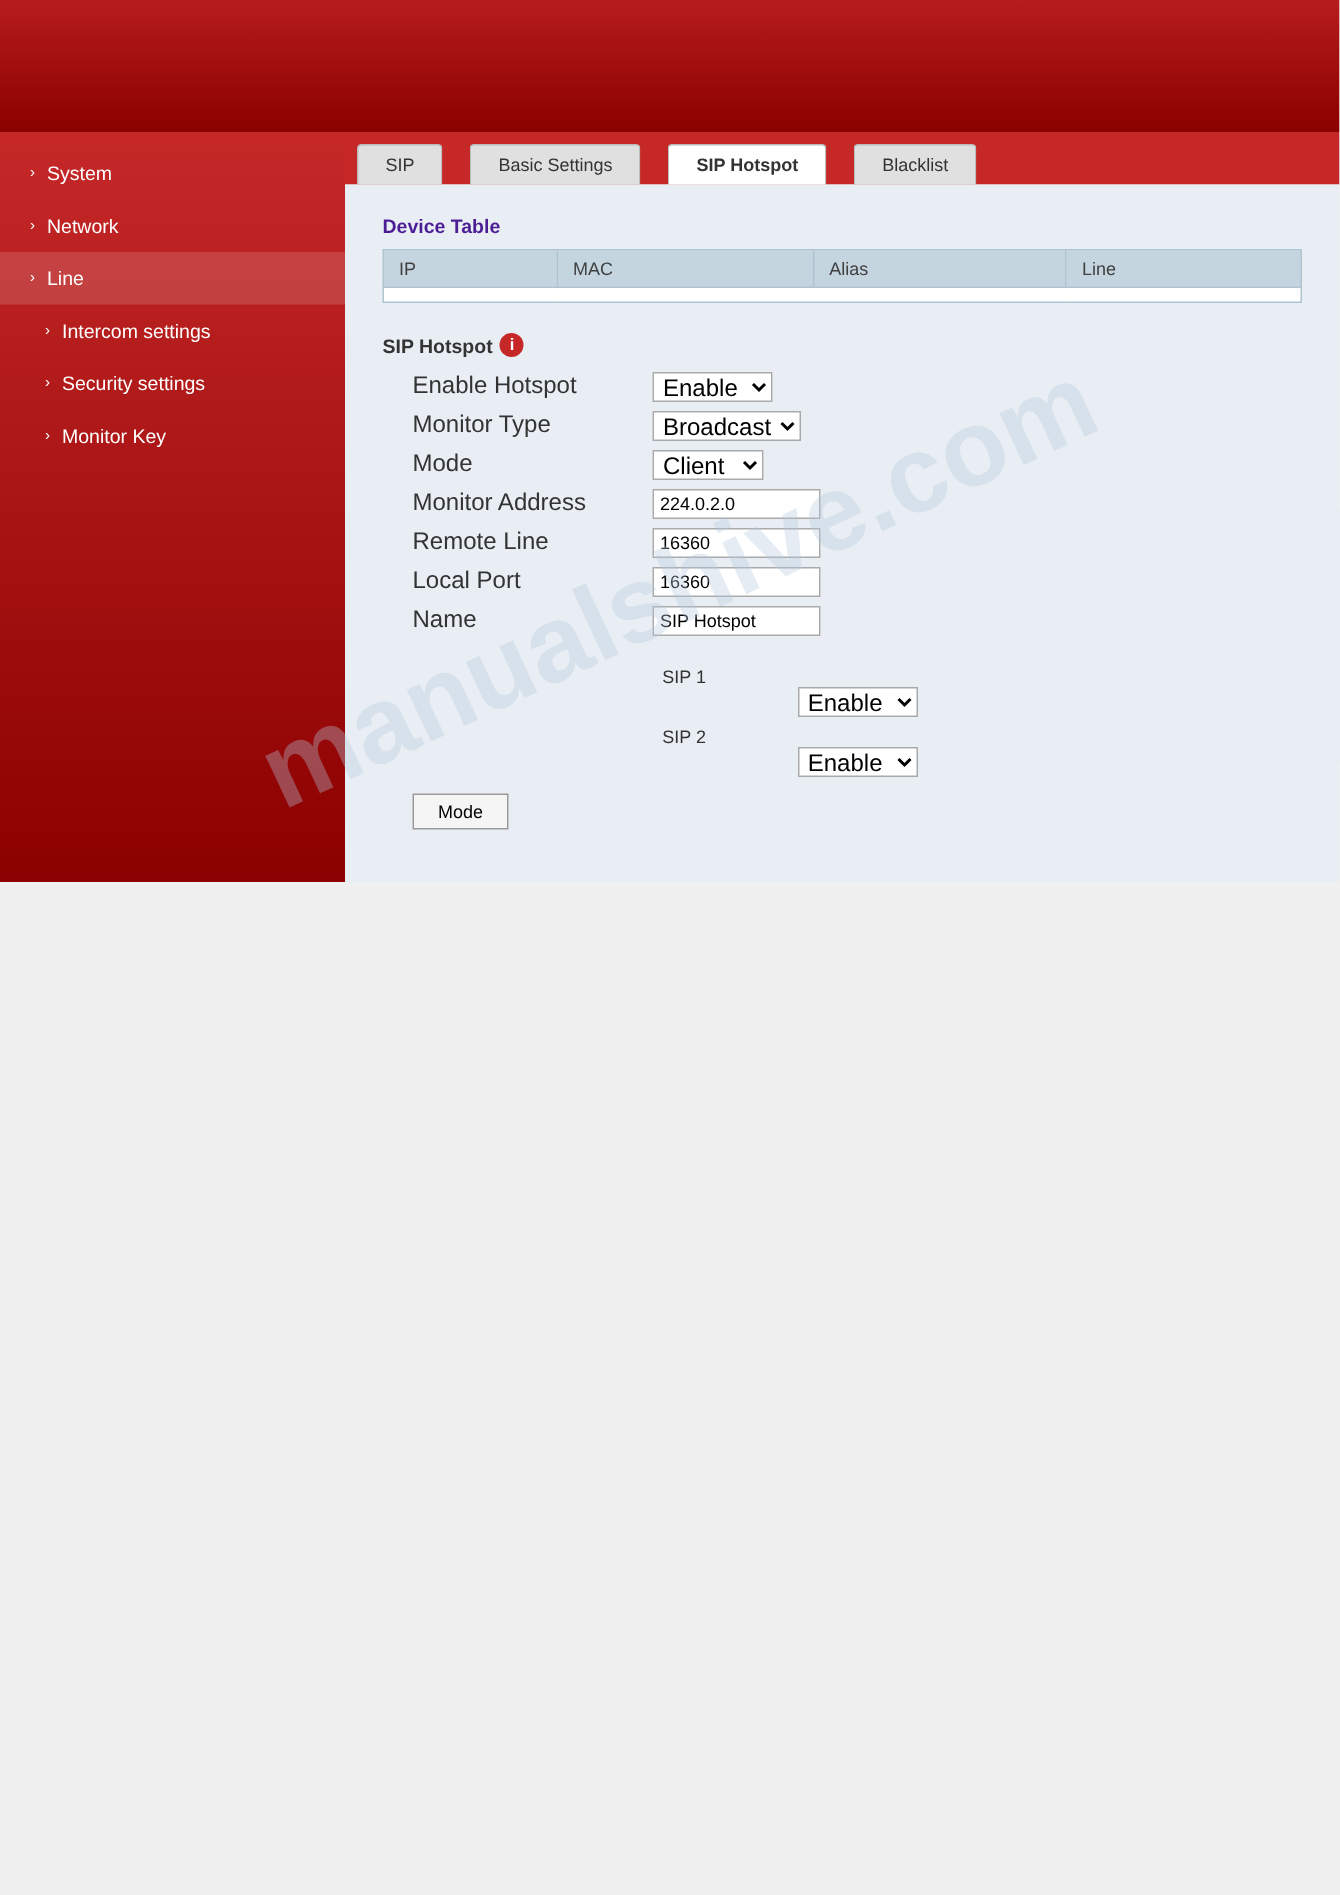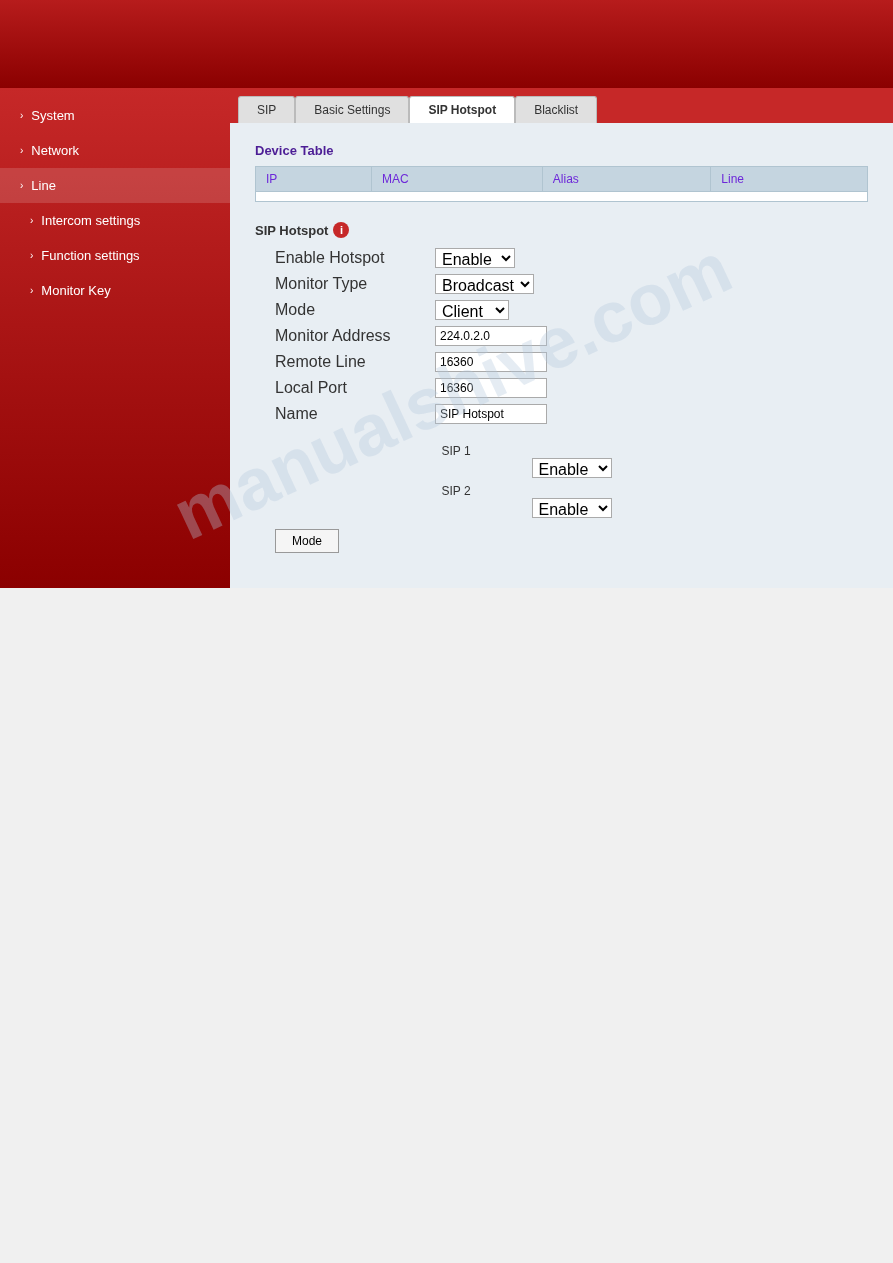--- a/index.html
+++ b/index.html
@@ -63,21 +63,21 @@
       flex: 1;
       background: #e8eef3;
       padding: 0;
     }
 
     
     .tabs-bar {
       display: flex;
       background: #c62828;
       padding: 8px 8px 0 8px;
-      gap: 0;
+      gap: 18px;
     }
 
     .tab {
       padding: 6px 18px;
       background: #e0e0e0;
       border: 1px solid #bbb;
       border-bottom: none;
       cursor: pointer;
       font-size: 12px;
       color: #333;
@@ -111,21 +111,21 @@
       margin-bottom: 20px;
     }
 
     .device-table th {
       background: #c5d5e0;
       border: 1px solid #b0c4d0;
       padding: 5px 10px;
       text-align: left;
       font-size: 12px;
       font-weight: normal;
-      color: #6d28d9;
+      color: #404040;
     }
 
     
     .sip-hotspot-section {
       margin-bottom: 20px;
     }
 
     .sip-hotspot-title {
       font-size: 13px;
       font-weight: bold;
@@ -247,21 +247,21 @@
       <div class="sidebar-item active">
         <span class="arrow">›</span>
         <span>Line</span>
       </div>
       <div class="sidebar-item sub">
         <span class="arrow">›</span>
         <span>Intercom settings</span>
       </div>
       <div class="sidebar-item sub">
         <span class="arrow">›</span>
-        <span>Function settings</span>
+        <span>Security settings</span>
       </div>
       <div class="sidebar-item sub">
         <span class="arrow">›</span>
         <span>Monitor Key</span>
       </div>
     </div>
 
     <div class="content-area">
 
       <div class="tabs-bar">

